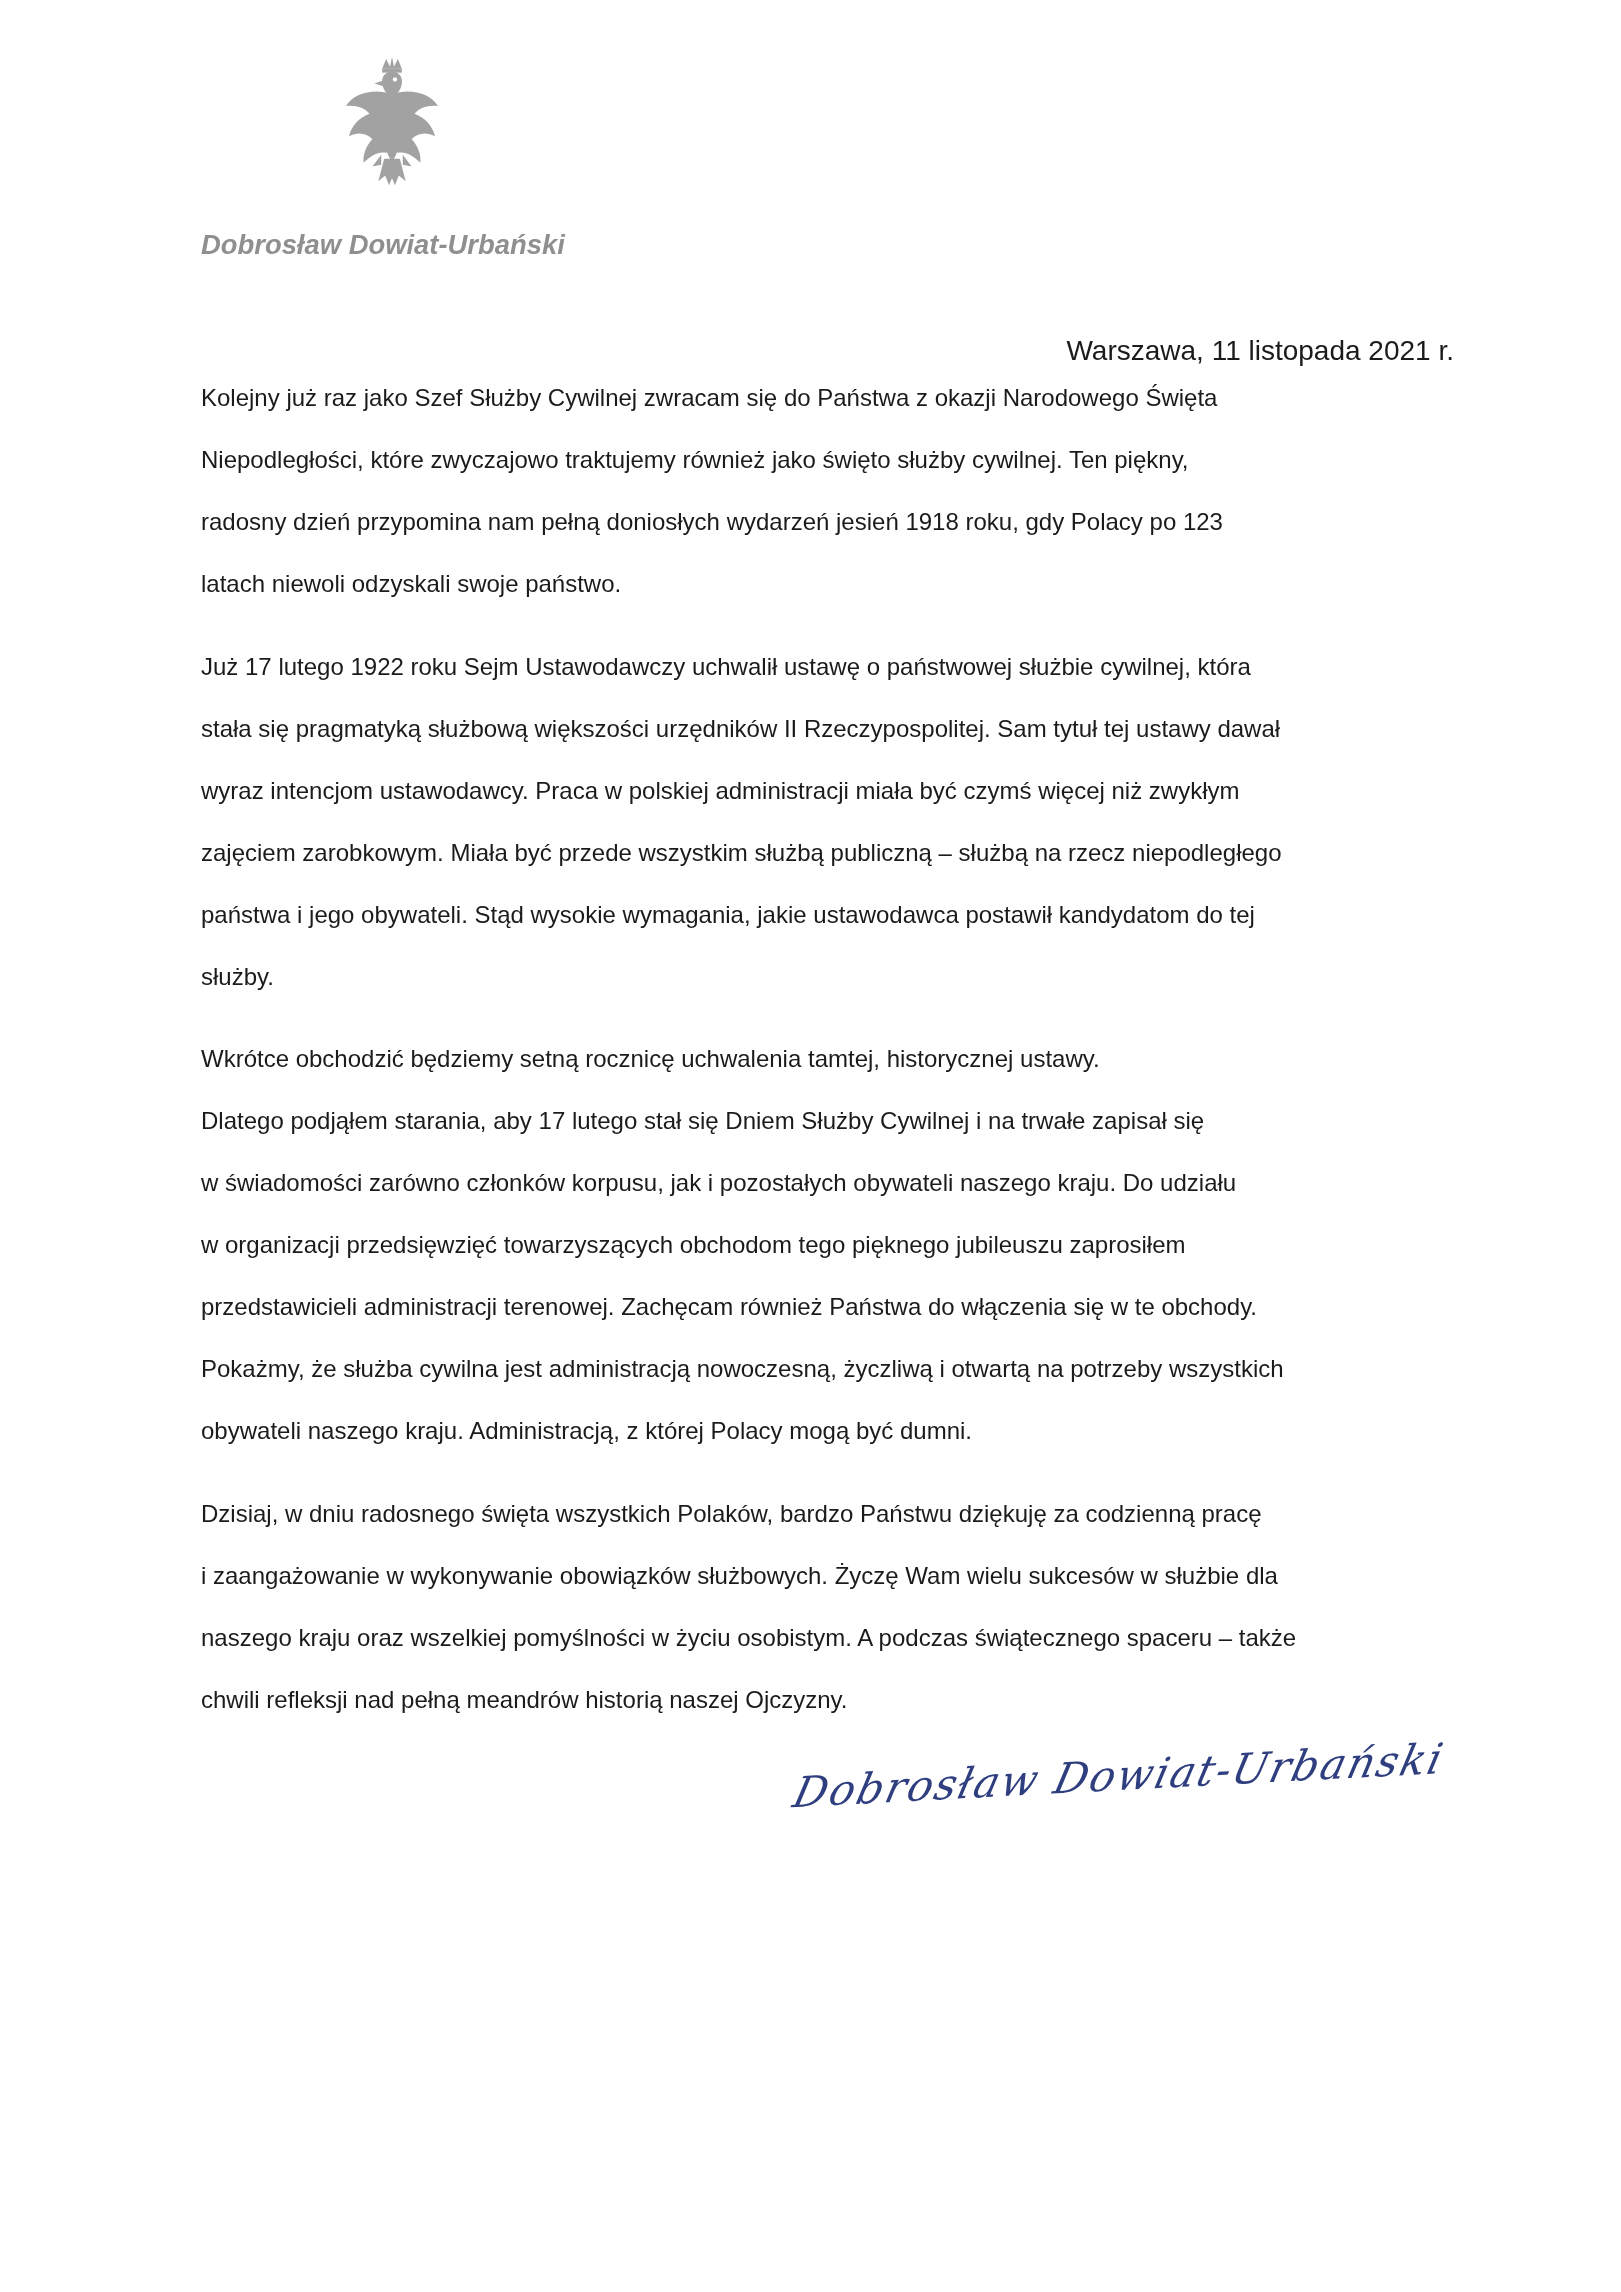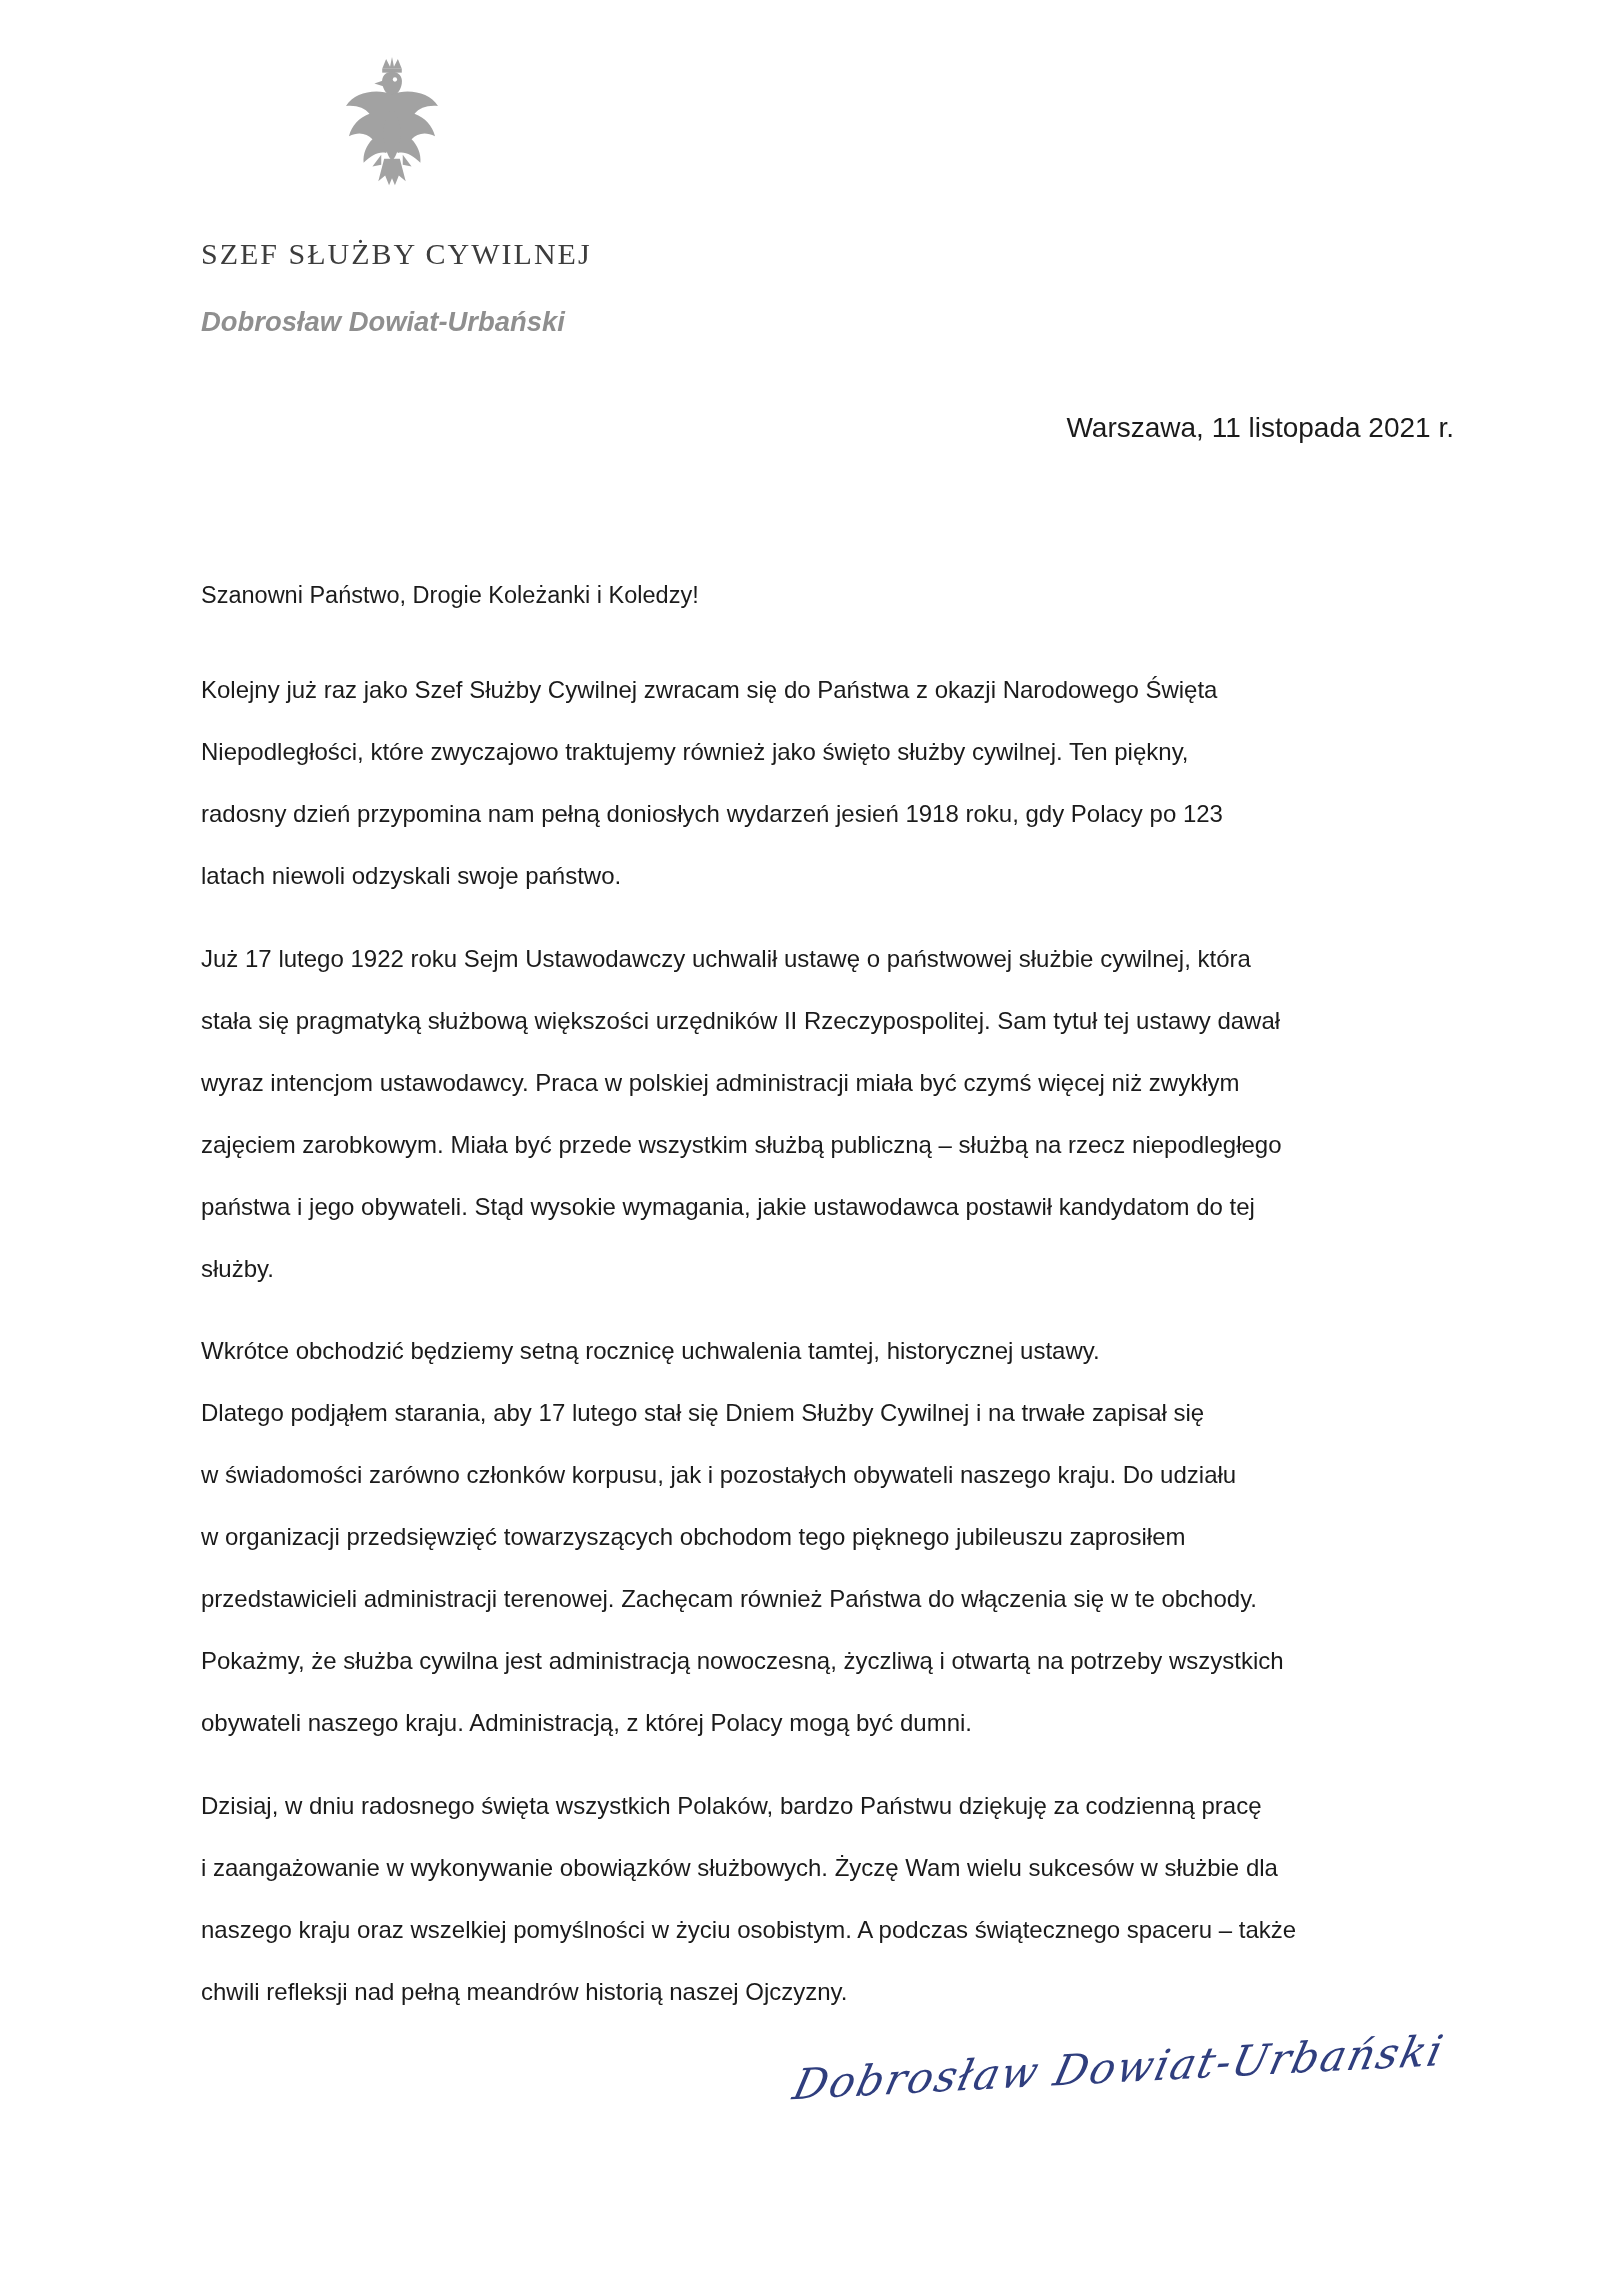--- a/index.html
+++ b/index.html
@@ -96,26 +96,24 @@
           <path d="M39 100 L30 112 L39 110 Z"></path>
           <path d="M61 100 L70 112 L61 110 Z"></path>
 
           <path d="M42 104 L36 127 L43 121 L47 131 L50 124 L53 131 L57 121 L64 127 L58 104 Z"></path>
         </g>
 
         <circle cx="53" cy="23" r="2.2" fill="#ffffff"></circle>
       </svg>
     </div>
 
-    <div class="lh-title">SZEF SŁUŻBY CYWILNEJ</div>
     <div class="lh-name">Dobrosław Dowiat-Urbański</div>
 
     <div class="dateline">Warszawa, 11 listopada 2021 r.</div>
 
-    <div class="salutation">Szanowni Państwo, Drogie Koleżanki i Koledzy!</div>
 
     <p class="para">Kolejny już raz jako Szef Służby Cywilnej zwracam się do Państwa z okazji Narodowego Święta
 Niepodległości, które zwyczajowo traktujemy również jako święto służby cywilnej. Ten piękny,
 radosny dzień przypomina nam pełną doniosłych wydarzeń jesień 1918 roku, gdy Polacy po 123
 latach niewoli odzyskali swoje państwo.</p>
     <p class="para">Już 17 lutego 1922 roku Sejm Ustawodawczy uchwalił ustawę o państwowej służbie cywilnej, która
 stała się pragmatyką służbową większości urzędników II Rzeczypospolitej. Sam tytuł tej ustawy dawał
 wyraz intencjom ustawodawcy. Praca w polskiej administracji miała być czymś więcej niż zwykłym
 zajęciem zarobkowym. Miała być przede wszystkim służbą publiczną – służbą na rzecz niepodległego
 państwa i jego obywateli. Stąd wysokie wymagania, jakie ustawodawca postawił kandydatom do tej

